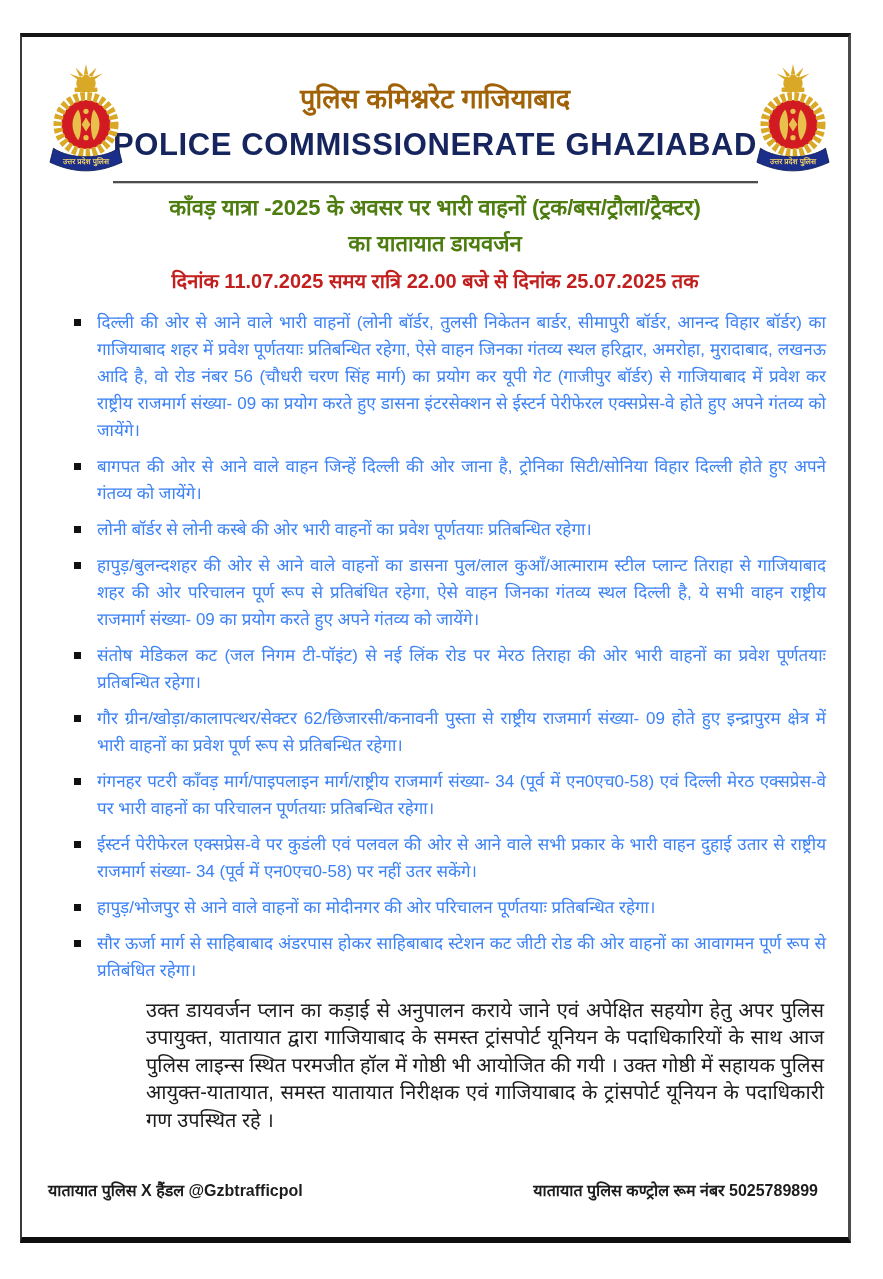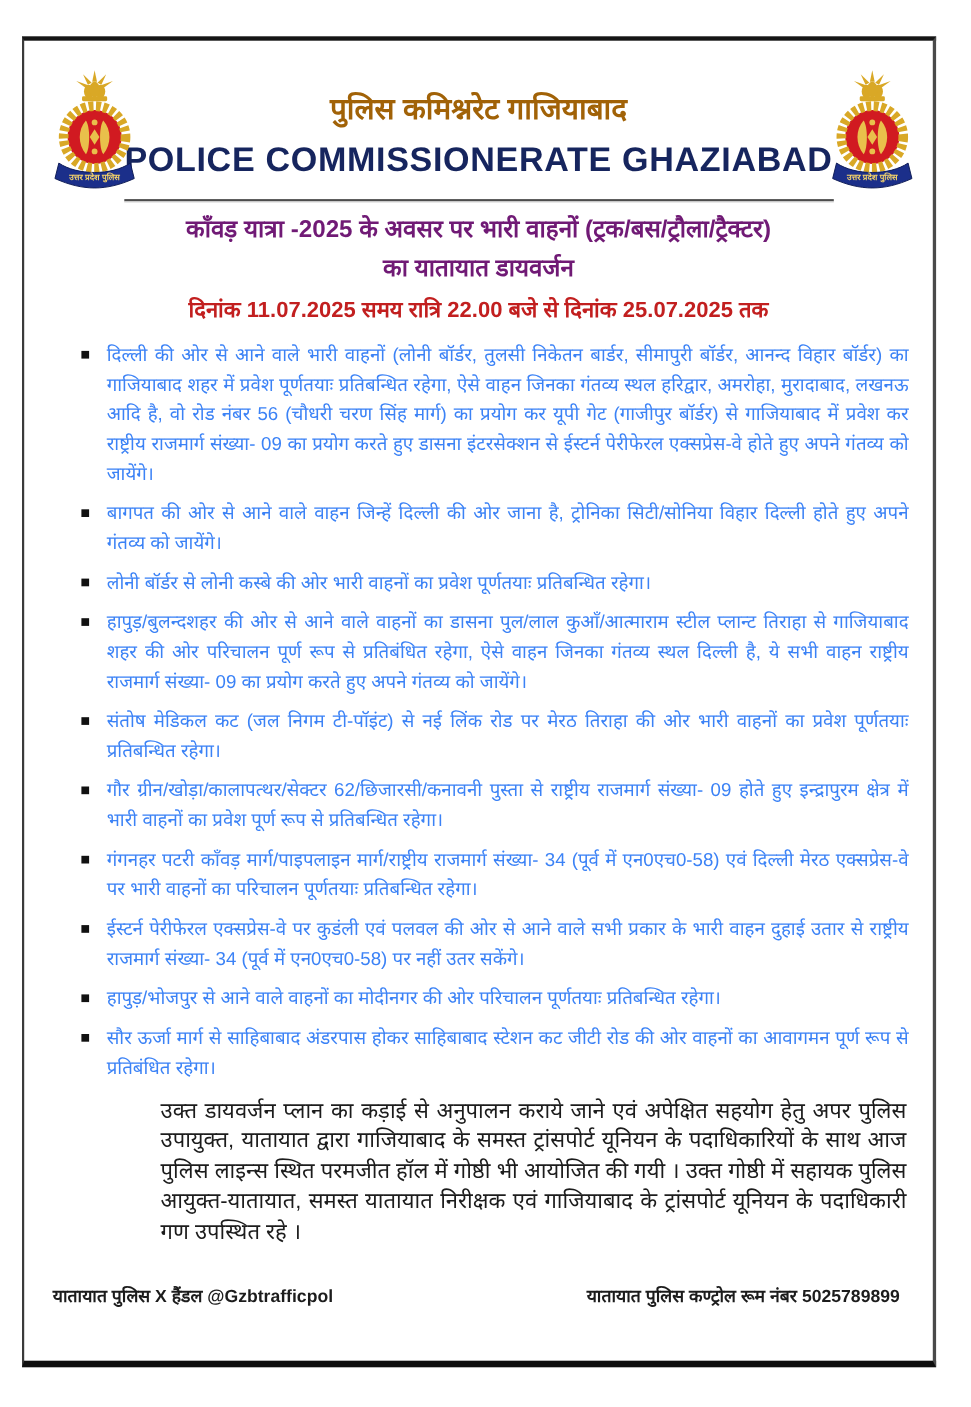--- a/index.html
+++ b/index.html
@@ -63,21 +63,21 @@
   .divider {
     width: 645px;
     margin: 17px auto 0 auto;
     border: none;
     border-top: 2.5px solid #4d4d4d;
     border-bottom: 1px solid #c9c9c9;
     height: 0;
   }
   .title-block { text-align: center; margin-top: 7px; }
   .notice-title {
-    color: #701a75;
+    color: #4d7c0f;
     font-size: 22px;
     font-weight: 700;
     line-height: 1.55;
     margin: 0;
   }
   .effective-period {
     color: #c21f1f;
     font-size: 20px;
     font-weight: 700;
     margin: 6px 0 0 0;
@@ -111,21 +111,21 @@
     margin: 13px 24px 0 124px;
     font-size: 20px;
     line-height: 27.5px;
     text-align: justify;
     color: #1c1c1c;
   }
   .doc-footer {
     position: absolute;
     left: 26px;
     right: 30px;
-    bottom: 48px;
+    bottom: 36px;
     display: flex;
     justify-content: space-between;
     font-size: 16px;
     font-weight: 600;
     color: #1c1c1c;
   }
 </style>
 </head>
 <body>
 

